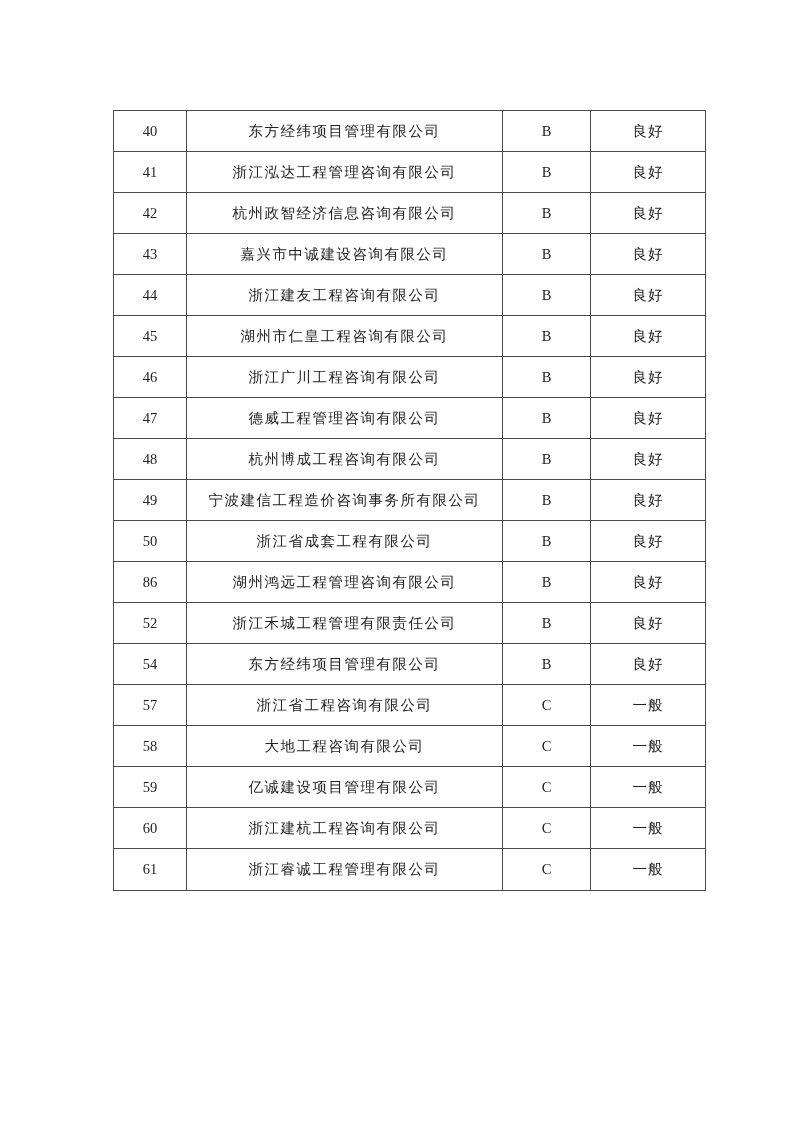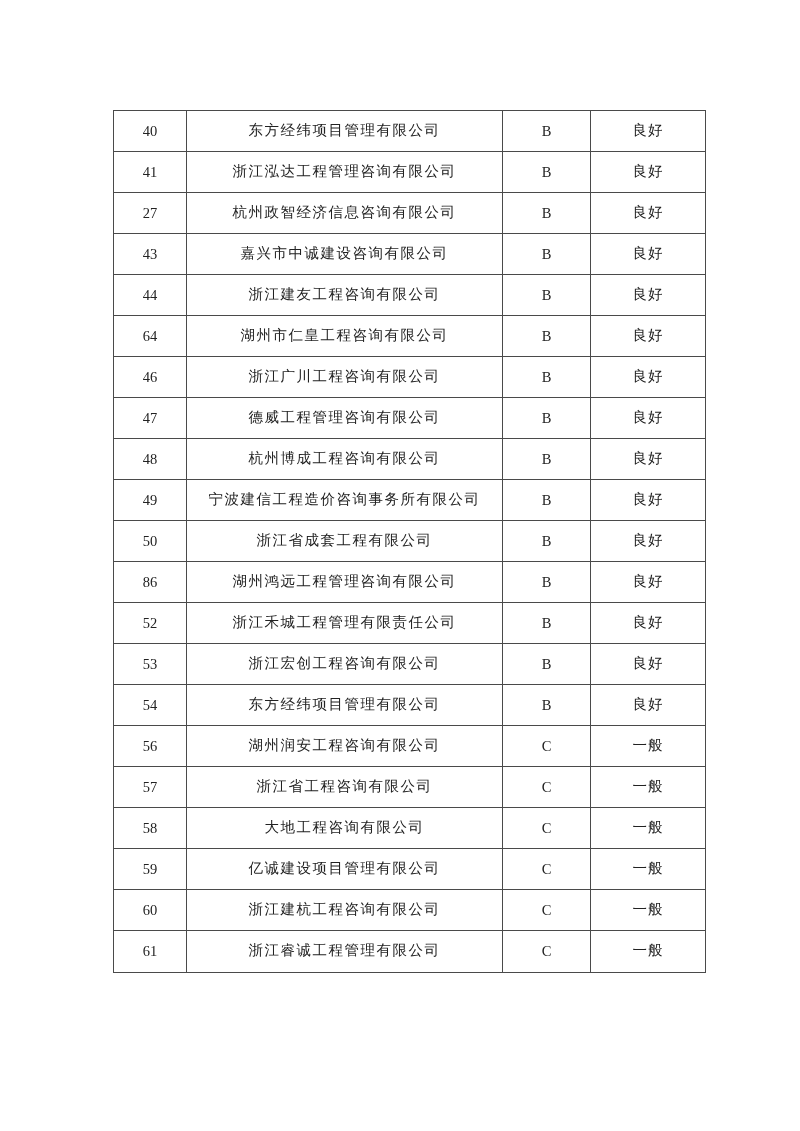--- a/index.html
+++ b/index.html
@@ -36,62 +36,62 @@
       text-align: center;
       vertical-align: middle;
       font-size: 14.5px;
       line-height: 1;
       white-space: nowrap;
     }
     table.roster tr:last-child td {
       height: 41px;
     }
     td.c-num { width: 72px; font-family: "Liberation Serif", "DejaVu Serif", serif; font-size: 15px; }
-    td.c-name { width: 315px; letter-spacing: 1.5px; font-family: Liberation Mono, monospace; }
+    td.c-name { width: 315px; letter-spacing: 1.5px; }
     td.c-grade { width: 87px; font-family: "Liberation Serif", "DejaVu Serif", serif; font-size: 15px; }
-    td.c-rating { width: 114px; letter-spacing: 1px; font-family: Liberation Mono, monospace; }
+    td.c-rating { width: 114px; letter-spacing: 1px; }
   </style>
 </head>
 <body>
 
 <div class="page">
   <table class="roster">
     <tbody id="roster-body">
         <tr>
           <td class="c-num">40</td>
           <td class="c-name">东方经纬项目管理有限公司</td>
           <td class="c-grade">B</td>
           <td class="c-rating">良好</td>
         </tr>
         <tr>
           <td class="c-num">41</td>
           <td class="c-name">浙江泓达工程管理咨询有限公司</td>
           <td class="c-grade">B</td>
           <td class="c-rating">良好</td>
         </tr>
         <tr>
-          <td class="c-num">27</td>
+          <td class="c-num">42</td>
           <td class="c-name">杭州政智经济信息咨询有限公司</td>
           <td class="c-grade">B</td>
           <td class="c-rating">良好</td>
         </tr>
         <tr>
           <td class="c-num">43</td>
           <td class="c-name">嘉兴市中诚建设咨询有限公司</td>
           <td class="c-grade">B</td>
           <td class="c-rating">良好</td>
         </tr>
         <tr>
           <td class="c-num">44</td>
           <td class="c-name">浙江建友工程咨询有限公司</td>
           <td class="c-grade">B</td>
           <td class="c-rating">良好</td>
         </tr>
         <tr>
-          <td class="c-num">64</td>
+          <td class="c-num">45</td>
           <td class="c-name">湖州市仁皇工程咨询有限公司</td>
           <td class="c-grade">B</td>
           <td class="c-rating">良好</td>
         </tr>
         <tr>
           <td class="c-num">46</td>
           <td class="c-name">浙江广川工程咨询有限公司</td>
           <td class="c-grade">B</td>
           <td class="c-rating">良好</td>
         </tr>
@@ -125,36 +125,24 @@
           <td class="c-grade">B</td>
           <td class="c-rating">良好</td>
         </tr>
         <tr>
           <td class="c-num">52</td>
           <td class="c-name">浙江禾城工程管理有限责任公司</td>
           <td class="c-grade">B</td>
           <td class="c-rating">良好</td>
         </tr>
         <tr>
-          <td class="c-num">53</td>
-          <td class="c-name">浙江宏创工程咨询有限公司</td>
-          <td class="c-grade">B</td>
-          <td class="c-rating">良好</td>
-        </tr>
-        <tr>
           <td class="c-num">54</td>
           <td class="c-name">东方经纬项目管理有限公司</td>
           <td class="c-grade">B</td>
           <td class="c-rating">良好</td>
-        </tr>
-        <tr>
-          <td class="c-num">56</td>
-          <td class="c-name">湖州润安工程咨询有限公司</td>
-          <td class="c-grade">C</td>
-          <td class="c-rating">一般</td>
         </tr>
         <tr>
           <td class="c-num">57</td>
           <td class="c-name">浙江省工程咨询有限公司</td>
           <td class="c-grade">C</td>
           <td class="c-rating">一般</td>
         </tr>
         <tr>
           <td class="c-num">58</td>
           <td class="c-name">大地工程咨询有限公司</td>

